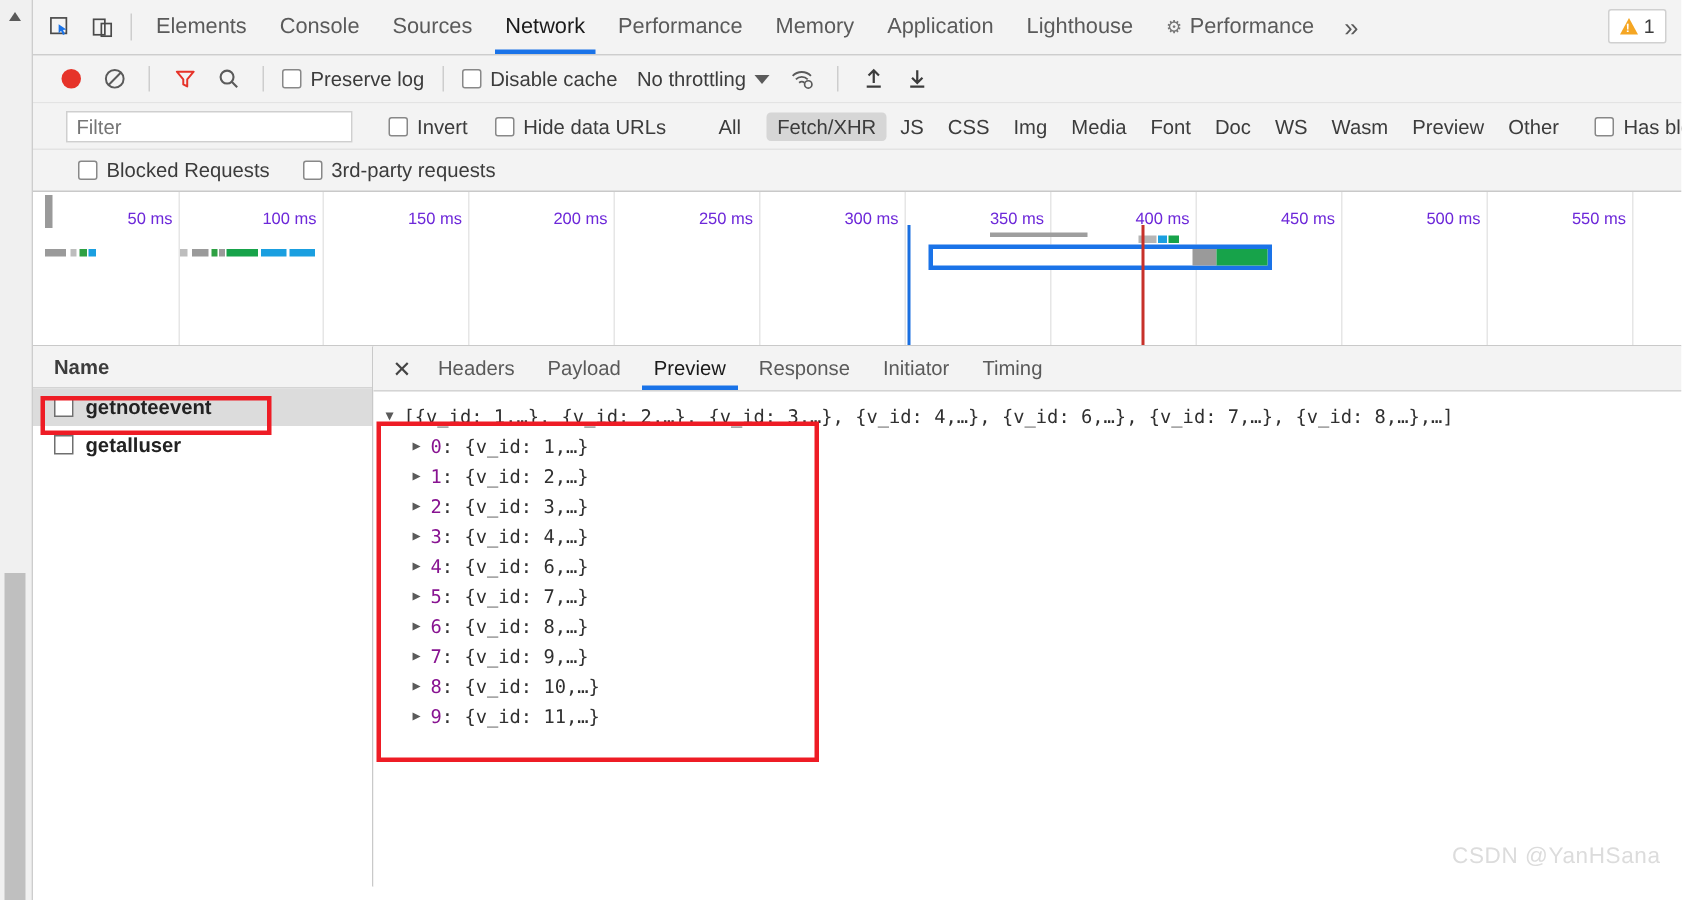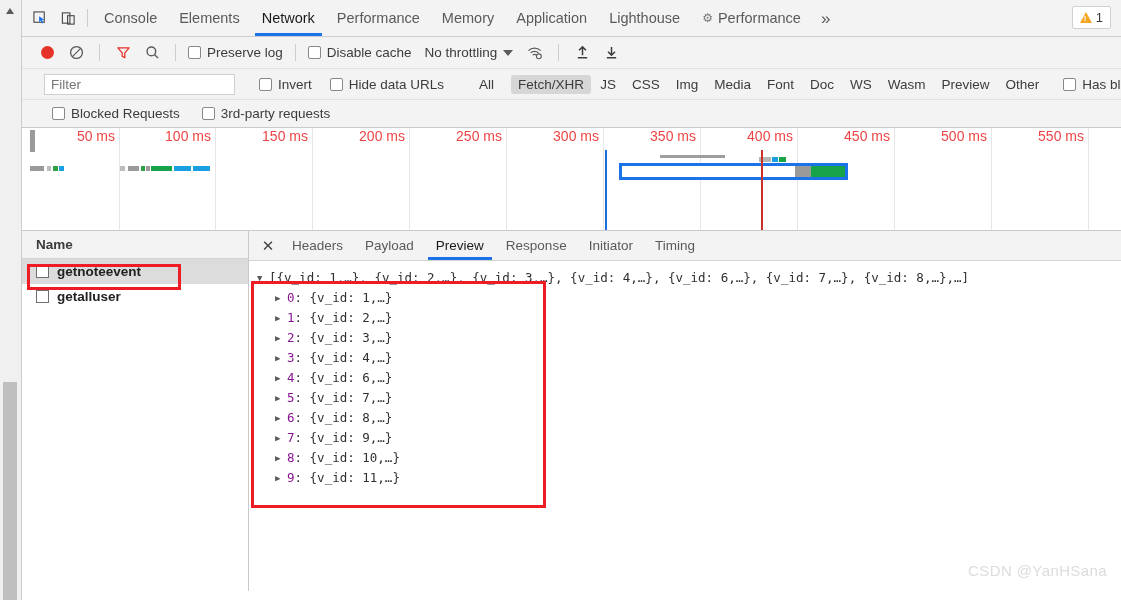--- a/index.html
+++ b/index.html
@@ -191,22 +191,22 @@
     border-bottom: 1px solid #c9c9c9;
     padding-left: 8px;
     overflow: hidden;
   }
   .ov-grid { position: absolute; inset: 0; }
   .ov-tick {
     position: absolute; top: 0; bottom: 0;
     width: 1px; background: #e6e6e6;
   }
   .ov-lbl {
-    position: absolute; top: 0;
-    font-size: 14px; color: #ef4444;
+    position: absolute; top: 12px;
+    font-size: 11px; color: #6d28d9;
     transform: translateX(-100%);
     padding-right: 4px; white-space: nowrap;
   }
   .ov-handle {
     position: absolute; left: 8px; top: 2px;
     width: 5px; height: 22px; background: #9a9a9a;
   }
   .ov-bar { position: absolute; height: 5px; }
   .evt-line { position: absolute; top: 22px; bottom: 0; width: 2px; }
   .sel-box {
@@ -338,24 +338,27 @@
       </div>
       <div class="tb-icon">
         <svg width="15" height="15" viewBox="0 0 16 16">
           <rect x="1.5" y="2" width="8" height="11" fill="none" stroke="#4a4a4a" stroke-width="1.2"></rect>
           <rect x="7" y="5" width="7" height="9" fill="none" stroke="#4a4a4a" stroke-width="1.2"></rect>
         </svg>
       </div>
       <div class="tb-sep"></div>
 
       <div class="maintab">
+          <span>Elements</span>
+        </div>
+      <div class="maintab">
           <span>Console</span>
         </div>
       <div class="maintab">
-          <span>Elements</span>
+          <span>Sources</span>
         </div>
       <div class="maintab active">
           <span>Network</span>
         </div>
       <div class="maintab">
           <span>Performance</span>
         </div>
       <div class="maintab">
           <span>Memory</span>
         </div>

